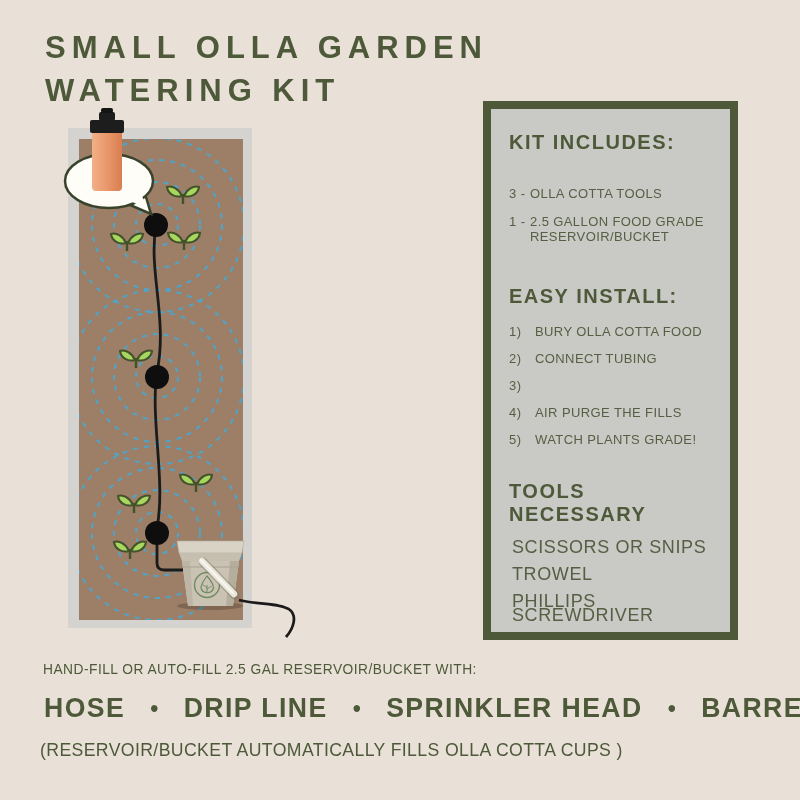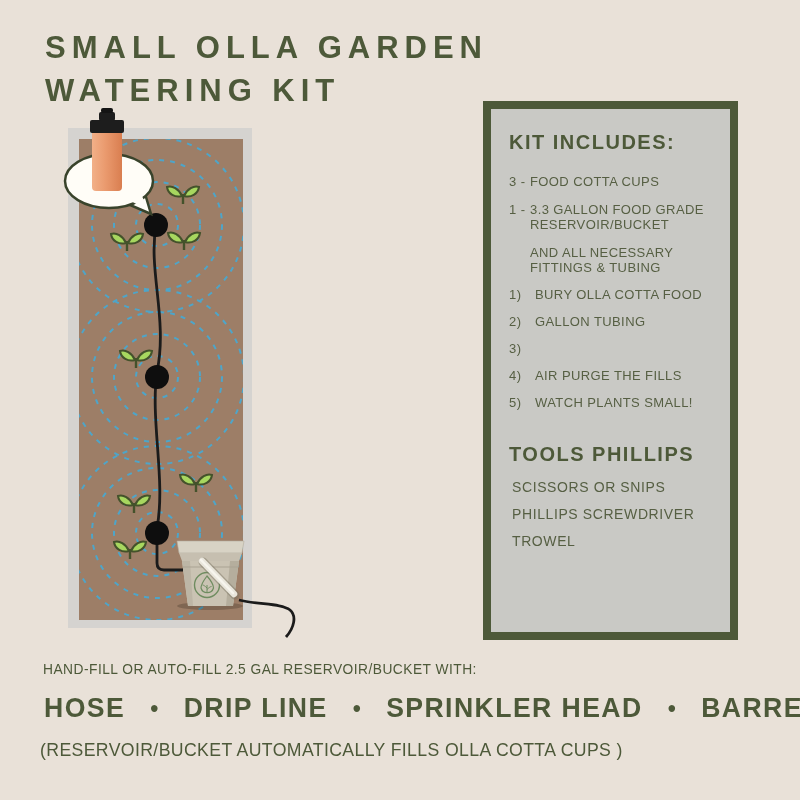--- a/index.html
+++ b/index.html
@@ -26,21 +26,21 @@
 
   
   .panel{
     position:absolute;left:483px;top:101px;width:255px;height:539px;
     box-sizing:border-box;
     background:#c9c9c5;
     border:8px solid #4d5939;
     padding:22px 10px 0 18px;
   }
   .panel h2{
-    margin:0 0 20px 0;
+    margin:0 0 32px 0;
     font-size:20px;font-weight:700;letter-spacing:1.5px;
     color:#4d5939;
   }
   .panel .sec-install h2{margin:28px 0 17px 0;}
   .panel .sec-tools h2{margin:33px 0 14px 0;}
   .kit-row{
     display:flex;
     margin-bottom:13px;
     font-size:13px;letter-spacing:.4px;line-height:15px;
     color:#565f43;
@@ -49,21 +49,21 @@
   .kit-text{white-space:pre-line;}
   .inst-row{
     display:flex;
     margin-bottom:13px;
     font-size:13px;letter-spacing:.4px;line-height:14px;
     color:#565f43;
   }
   .inst-num{width:26px;flex:0 0 26px;}
   .tool-row{
     margin-bottom:13px;padding-left:3px;
-    font-size:14px;letter-spacing:.6px;line-height:14px;
+    font-size:18px;letter-spacing:.6px;line-height:14px;
     color:#565f43;
   }
 
   
   .f-intro{
     position:absolute;left:43px;top:661px;
     font-size:14.5px;letter-spacing:.5px;font-weight:500;
     transform:scaleX(.95);transform-origin:0 0;
     color:#4d5939;
   }
@@ -185,61 +185,60 @@
 
   <div class="title">SMALL OLLA GARDEN
 WATERING KIT</div>
 
   <div class="panel">
 
     <div class="sec-kit">
       <h2>KIT INCLUDES:</h2>
       <div class="kit-row">
         <span class="kit-prefix">3 -</span>
-        <span class="kit-text">FOOD COTTA CUPS</span>
+        <span class="kit-text">OLLA COTTA TOOLS</span>
       </div>
       <div class="kit-row">
         <span class="kit-prefix">1 -</span>
-        <span class="kit-text">3.3 GALLON FOOD GRADE
+        <span class="kit-text">2.5 GALLON FOOD GRADE
 RESERVOIR/BUCKET</span>
       </div>
       <div class="kit-row">
         <span class="kit-prefix"></span>
-        <span class="kit-text">AND ALL NECESSARY
-FITTINGS &amp; TUBING</span>
       </div>
     </div>
 
     <div class="sec-install">
+      <h2>EASY INSTALL:</h2>
       <div class="inst-row">
         <span class="inst-num">1)</span>
         <span>BURY OLLA COTTA FOOD</span>
       </div>
       <div class="inst-row">
         <span class="inst-num">2)</span>
-        <span>GALLON TUBING</span>
+        <span>CONNECT TUBING</span>
       </div>
       <div class="inst-row">
         <span class="inst-num">3)</span>
       </div>
       <div class="inst-row">
         <span class="inst-num">4)</span>
         <span>AIR PURGE THE FILLS</span>
       </div>
       <div class="inst-row">
         <span class="inst-num">5)</span>
-        <span>WATCH PLANTS SMALL!</span>
+        <span>WATCH PLANTS GRADE!</span>
       </div>
     </div>
 
     <div class="sec-tools">
-      <h2>TOOLS PHILLIPS</h2>
+      <h2>TOOLS NECESSARY</h2>
       <div class="tool-row">SCISSORS OR SNIPS</div>
+      <div class="tool-row">TROWEL</div>
       <div class="tool-row">PHILLIPS SCREWDRIVER</div>
-      <div class="tool-row">TROWEL</div>
     </div>
   </div>
 
   <div class="f-intro">HAND-FILL OR AUTO-FILL 2.5 GAL RESERVOIR/BUCKET WITH:</div>
 
   <div class="f-methods">
     <span>HOSE</span><span class="dot">●</span><span>DRIP LINE</span><span class="dot">●</span><span>SPRINKLER HEAD</span><span class="dot">●</span><span>BARREL</span>
   </div>
 
   <div class="f-note">(RESERVOIR/BUCKET AUTOMATICALLY FILLS OLLA COTTA CUPS )</div>

